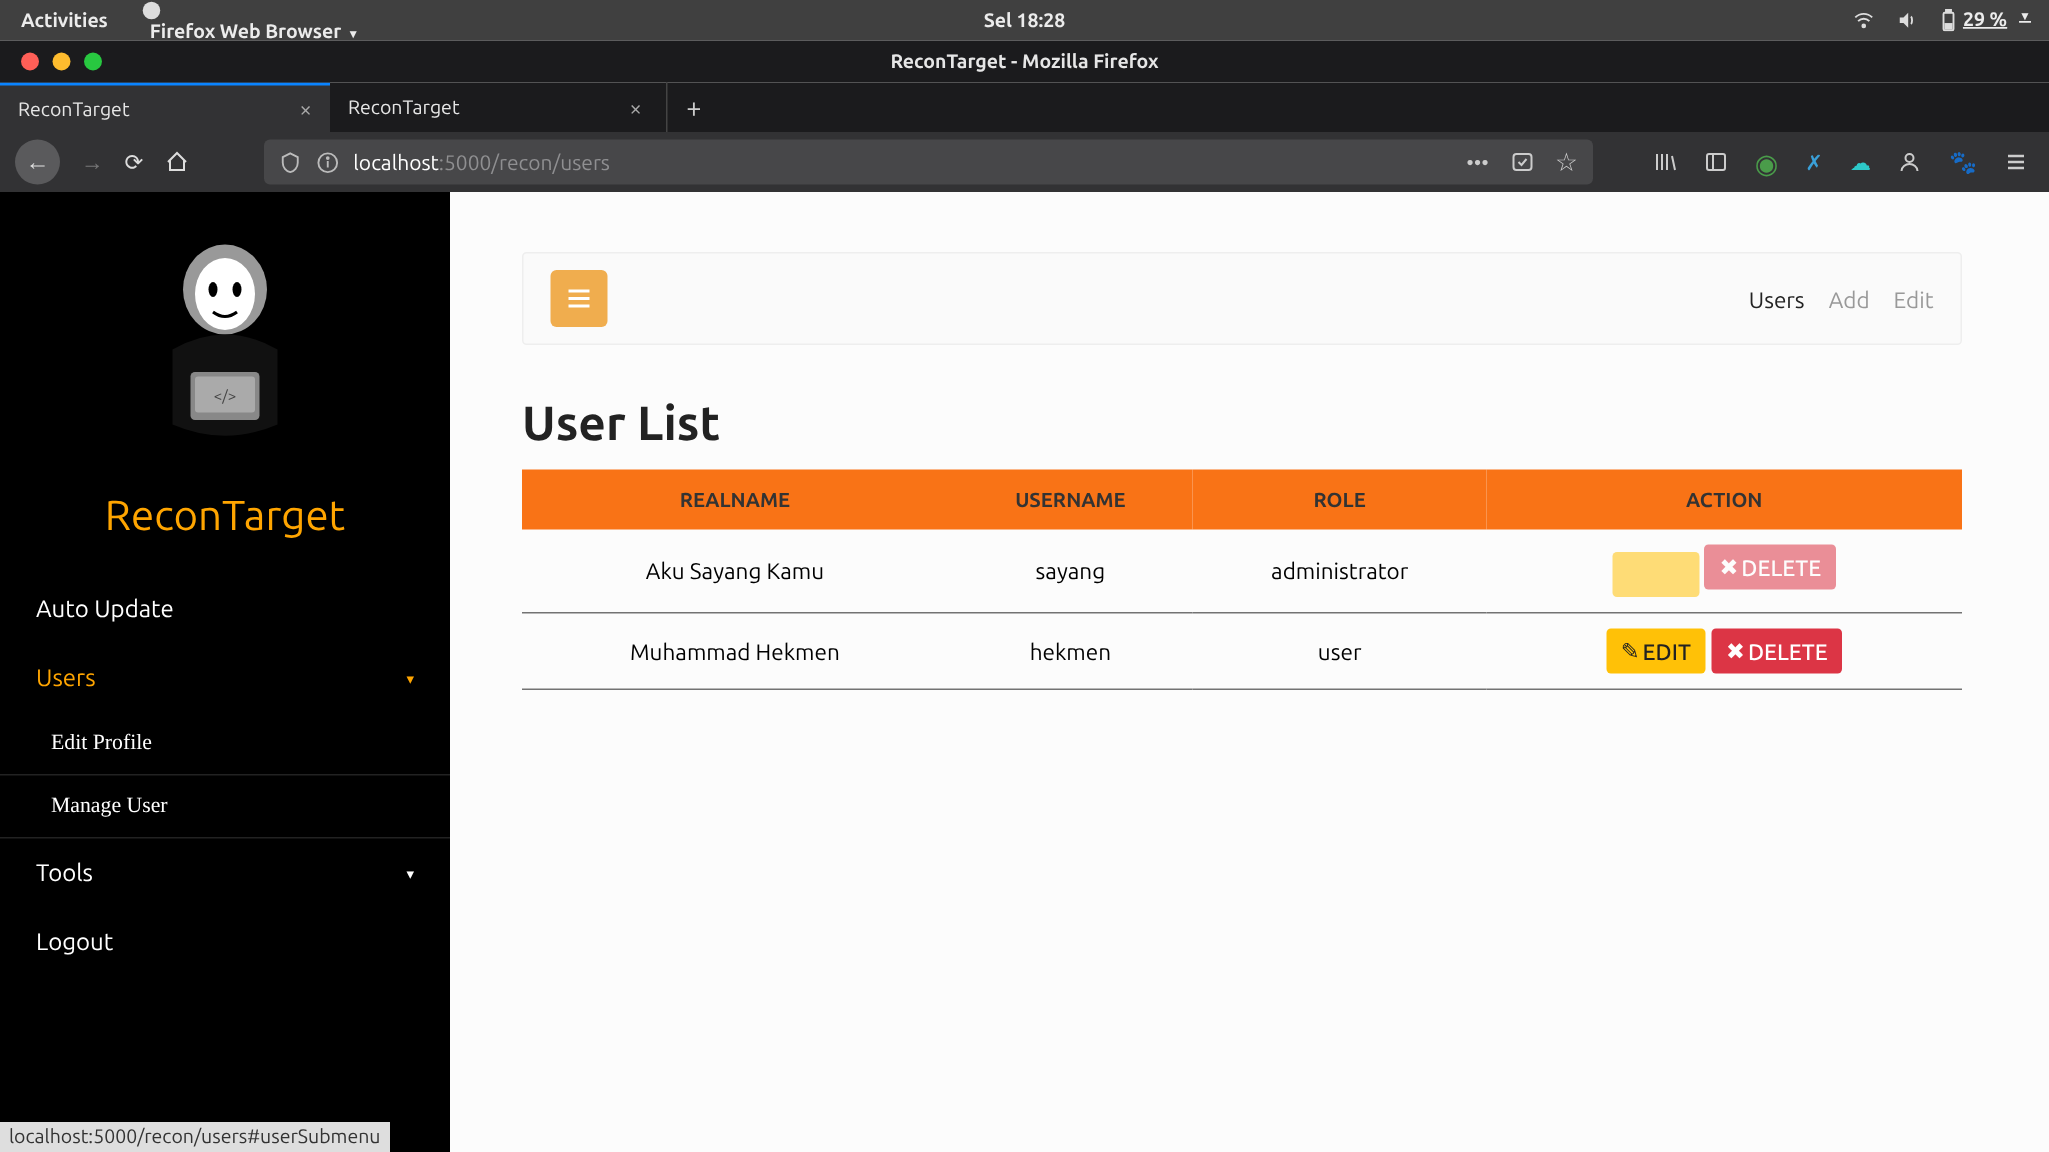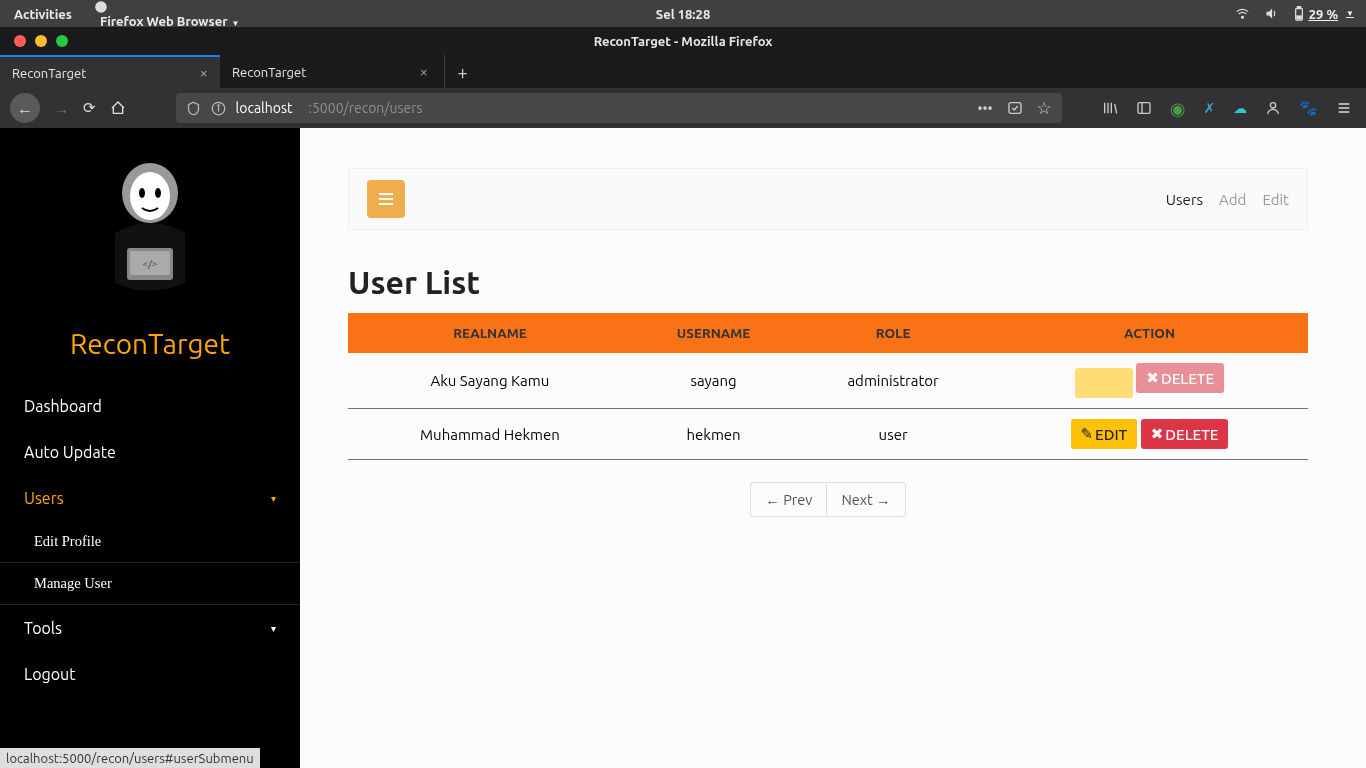--- a/index.html
+++ b/index.html
@@ -3,41 +3,41 @@
 <meta charset="utf-8">
 <style>
 * { margin: 0; padding: 0; box-sizing: border-box; font-family: -apple-system, BlinkMacSystemFont, "Segoe UI", Ubuntu, sans-serif; }
 body { width: 1366px; height: 768px; overflow: hidden; background: #fff; }
 
 
 .gnome-bar { height: 27px; background: #404040; color: #ececec; display: flex; align-items: center; font-size: 13px; font-weight: 600; }
 .gnome-left { display: flex; align-items: center; gap: 22px; padding-left: 14px; }
 .gnome-center { position: absolute; left: 50%; transform: translateX(-50%); }
 .gnome-right { margin-left: auto; display: flex; align-items: center; gap: 14px; padding-right: 12px; }
-.gnome-right span { display: inline-flex; align-items: center; gap: 4px; text-decoration: underline; }
+.gnome-right span { display: inline-flex; gap: 4px; text-decoration: underline; }
 .tri-down { font-size: 8px; margin-left: 4px; }
 
 
 .ff-titlebar { height: 28px; background: #1b1b1d; display: flex; align-items: center; position: relative; }
 .ff-dots { display: flex; gap: 9px; padding-left: 14px; }
 .ff-dot { width: 12px; height: 12px; border-radius: 50%; }
 .ff-title { color: #e6e6e6; font-size: 13px; font-weight: 600; position: absolute; left: 50%; transform: translateX(-50%); }
 
 .ff-tabs { height: 33px; background: #1b1b1d; display: flex; align-items: stretch; }
 .ff-tab { display: flex; align-items: center; padding: 0 12px; color: #e6e6e6; font-size: 13px; min-width: 220px; gap: 10px; }
 .ff-tab.active { background: #323234; border-top: 2px solid #0a84ff; }
 .ff-tab .x { margin-left: auto; color: #aaa; font-size: 15px; }
 .ff-newtab { display: flex; align-items: center; justify-content: center; width: 36px; color: #ccc; font-size: 18px; border-left: 1px solid #444; margin-left: 4px; }
 
 .ff-toolbar { height: 40px; background: #323234; display: flex; align-items: center; padding: 0 10px; gap: 10px; }
 .ff-nav { display: flex; align-items: center; gap: 14px; }
 .ff-btn-circle { width: 30px; height: 30px; border-radius: 50%; background: #5a5a5c; display: flex; align-items: center; justify-content: center; color: #ddd; font-size: 16px; }
 .ff-btn { color: #ddd; font-size: 15px; }
 .ff-url { flex: 1; background: #474749; height: 30px; border-radius: 4px; display: flex; align-items: center; padding: 0 10px; color: #ddd; font-size: 14px; gap: 10px; margin: 0 30px 0 40px; }
-.ff-url .dim { color: #8f8f91; margin-left: 16px; }
+.ff-url .dim { color: #8f8f91; }
 .ff-url-right { margin-left: auto; display: flex; gap: 14px; align-items: center; color: #ccc; }
 .ff-right-icons { display: flex; gap: 18px; align-items: center; color: #ccc; padding-right: 4px; }
 
 
 .app { display: flex; height: 640px; }
 .sidebar { width: 300px; background: #000; color: #fff; overflow: hidden; }
 .sb-logo { display: flex; justify-content: center; padding: 30px 0 10px 0; }
 .sb-title { text-align: center; font-size: 28px; font-weight: 400; color: #ffa500; margin: 20px 0 24px 0; }
 .sb-item { padding: 14px 24px; font-size: 16px; color: #fff; display: flex; align-items: center; }
 .sb-item.active { color: #ffa500; }
@@ -196,21 +196,20 @@
         <ellipse cx="47" cy="35" rx="3" ry="5" fill="#000"></ellipse>
         <ellipse cx="63" cy="35" rx="3" ry="5" fill="#000"></ellipse>
         <path d="M47 50 q8 6 16 0" stroke="#000" fill="none" stroke-width="2"></path>
         <path d="M20 75 q35 -20 70 0 l0 50 q-35 15 -70 0 z" fill="#111"></path>
         <rect x="32" y="90" width="46" height="32" rx="3" fill="#888"></rect>
         <rect x="35" y="93" width="40" height="24" rx="2" fill="#aaa"></rect>
         <text x="55" y="109" text-anchor="middle" fill="#444" font-size="10" font-family="monospace">&lt;/&gt;</text>
       </svg>
     </div>
     <div class="sb-title">ReconTarget</div>
-    <div class="sb-item">Dashboard</div>
     <div class="sb-item">Auto Update</div>
     <div class="sb-item active">
       <span>Users</span>
         <span class="caret">▾</span>
     </div>
     <div class="sb-sub">Edit Profile</div>
     <div class="sb-sub">Manage User</div>
     <div class="sb-item">
       <span>Tools</span>
         <span class="caret">▾</span>
@@ -271,20 +270,16 @@
               </span>
             <span class="btn btn-del">
                 <span>✖</span>
                 <span>DELETE</span>
               </span>
           </td>
         </tr>
       </tbody>
     </table>
 
-    <div class="pager">
-      <a>← Prev</a>
-      <a>Next →</a>
-    </div>
   </div>
 </div>
 
 <div class="statusbar">localhost:5000/recon/users#userSubmenu</div>
 
 </body></html>

